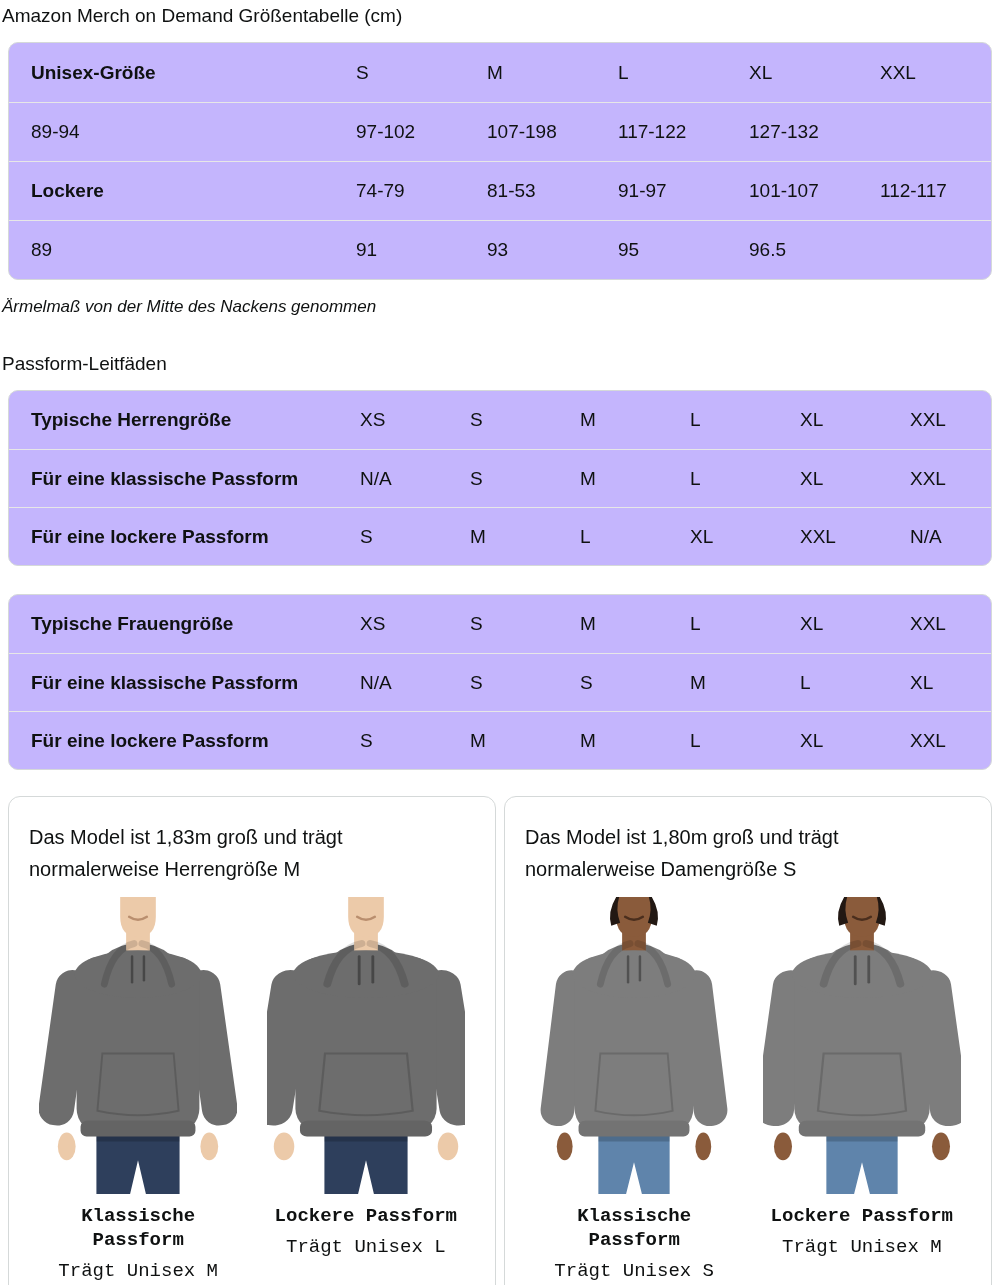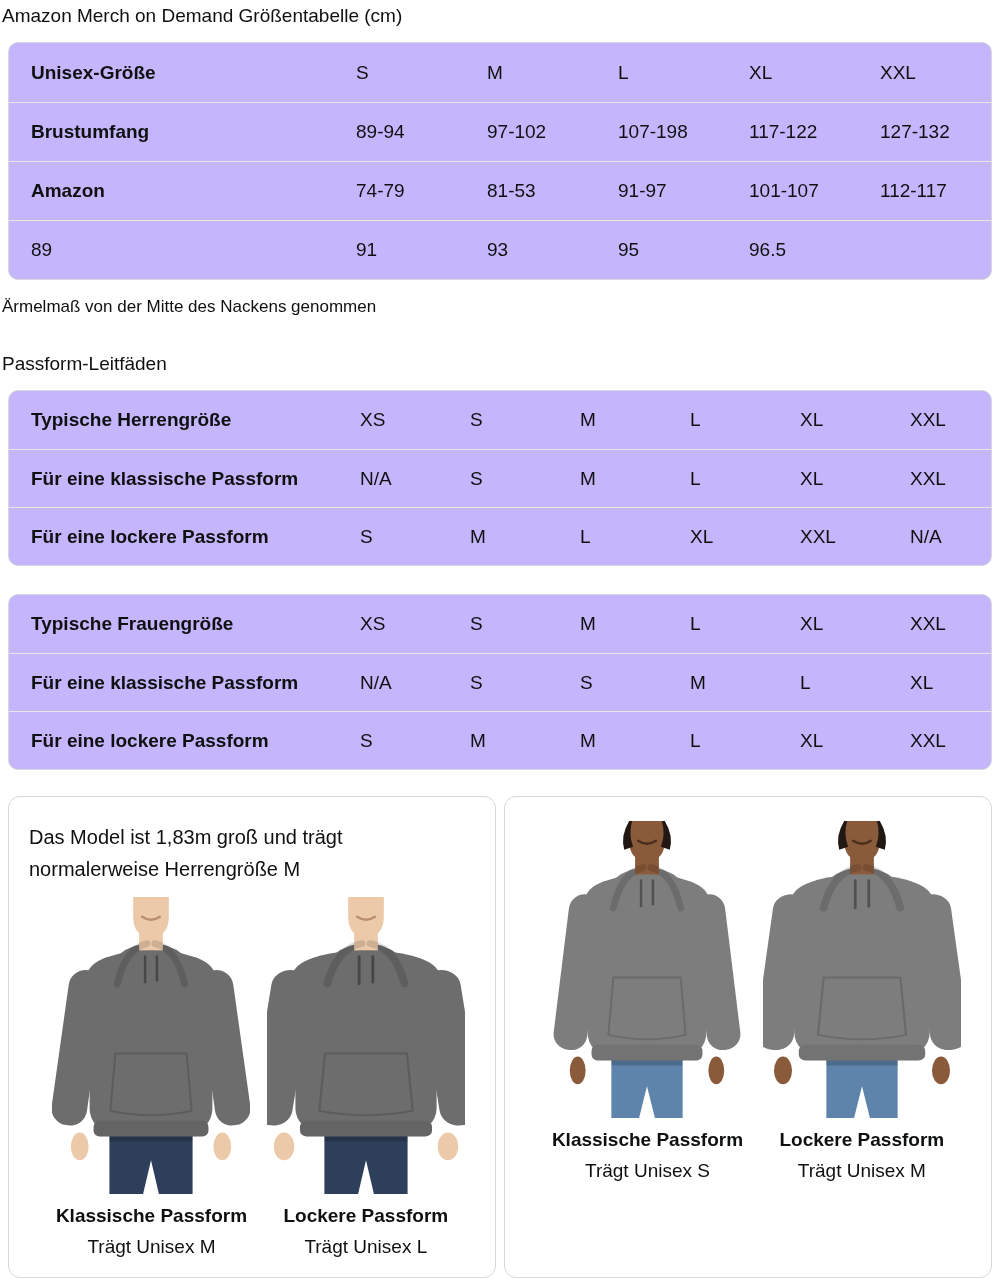--- a/index.html
+++ b/index.html
@@ -33,20 +33,21 @@
   .trow + .trow { border-top: 1px solid #e7e7e7; }
   .t5 { grid-template-columns: 325px repeat(4, 131px) auto; }
   .t6 { grid-template-columns: 329px repeat(5, 110px) auto; }
   .trow.sm { height: 58px; }
   .cell { text-align: left; white-space: nowrap; }
   .cell.lbl { font-weight: 700; }
   .note {
     font-size: 17px;
     margin: 16px 0 0 2px;
     line-height: 22px;
+    font-style: italic;
   }
   .section-heading {
     font-size: 19px;
     font-weight: 400;
     margin: 34px 0 0 2px;
     line-height: 24px;
   }
   .tbl.gap-lg { margin-top: 28px; }
   .cards {
     display: flex;
@@ -60,22 +61,23 @@
     padding: 24px 20px 18px;
     background: #fff;
   }
   .card-desc {
     font-size: 20px;
     line-height: 32px;
     margin: 0 0 12px;
   }
   .figures {
     display: flex;
-    justify-content: flex-end;
+    justify-content: space-between;
     padding: 0 2px;
+    font-family: Liberation Mono, monospace;
   }
   figure { margin: 0; text-align: center; width: 48.5%; }
   svg.model { width: 100%; max-width: 198px; height: auto; display: block; margin: 0 auto; }
   .fit-label { font-weight: 700; font-size: 19px; margin-top: 10px; line-height: 24px; }
   .size-label { font-size: 19px; margin-top: 7px; line-height: 24px; }
 
   
   .skin   { fill: var(--skin, #eccaa9); }
   .hoodie { fill: var(--hoodie, #6d6d6d); }
   .jeans  { fill: var(--jeans, #2e3f5c); }
@@ -95,29 +97,28 @@
 <section class="tbl">
   <div class="trow t5">
     <div class="cell lbl">Unisex-Größe</div>
     <div class="cell">S</div>
     <div class="cell">M</div>
     <div class="cell">L</div>
     <div class="cell">XL</div>
     <div class="cell">XXL</div>
   </div>
   <div class="trow t5">
-    <div class="cell lbl">Brustumfang</div>
     <div class="cell">89-94</div>
     <div class="cell">97-102</div>
     <div class="cell">107-198</div>
     <div class="cell">117-122</div>
     <div class="cell">127-132</div>
   </div>
   <div class="trow t5">
-    <div class="cell lbl">Amazon</div>
+    <div class="cell lbl">Lockere</div>
     <div class="cell">74-79</div>
     <div class="cell">81-53</div>
     <div class="cell">91-97</div>
     <div class="cell">101-107</div>
     <div class="cell">112-117</div>
   </div>
   <div class="trow t5">
     <div class="cell">89</div>
     <div class="cell">91</div>
     <div class="cell">93</div>
@@ -255,20 +256,21 @@
         <figcaption>
           <div class="fit-label">Lockere Passform</div>
           <div class="size-label">Trägt Unisex L</div>
         </figcaption>
       </figure>
 
     </div>
   </div>
 
   <div class="card" style="--skin: #8a5b3b; --hoodie: #7d7d7d; --jeans: #5f84ab; --mouth: #4a2e1d; --hair: #221813;">
+    <p class="card-desc">Das Model ist 1,80m groß und trägt normalerweise Damengröße S</p>
     <div class="figures">
 
       <figure>
         <svg class="model" viewBox="0 0 200 300" aria-hidden="true">
           <path class="hoodie" d="M56 86 Q58 50 100 46 Q142 50 144 86 Z"></path>
           <path class="shade" d="M70 72 Q100 44 130 72 Q100 88 70 72 Z"></path>
           <rect class="skin" x="88" y="26" width="24" height="28"></rect>
           <path class="skin" d="M82 0 h36 v20 q0 20 -18 20 q-18 0 -18 -20 Z"></path>
           <path class="hair" d="M82 0 q-9 15 -5 29 l9 -3 q-5 -13 -1 -26 Z"></path>
           <path class="hair" d="M118 0 q9 15 5 29 l-9 -3 q5 -13 1 -26 Z"></path>

